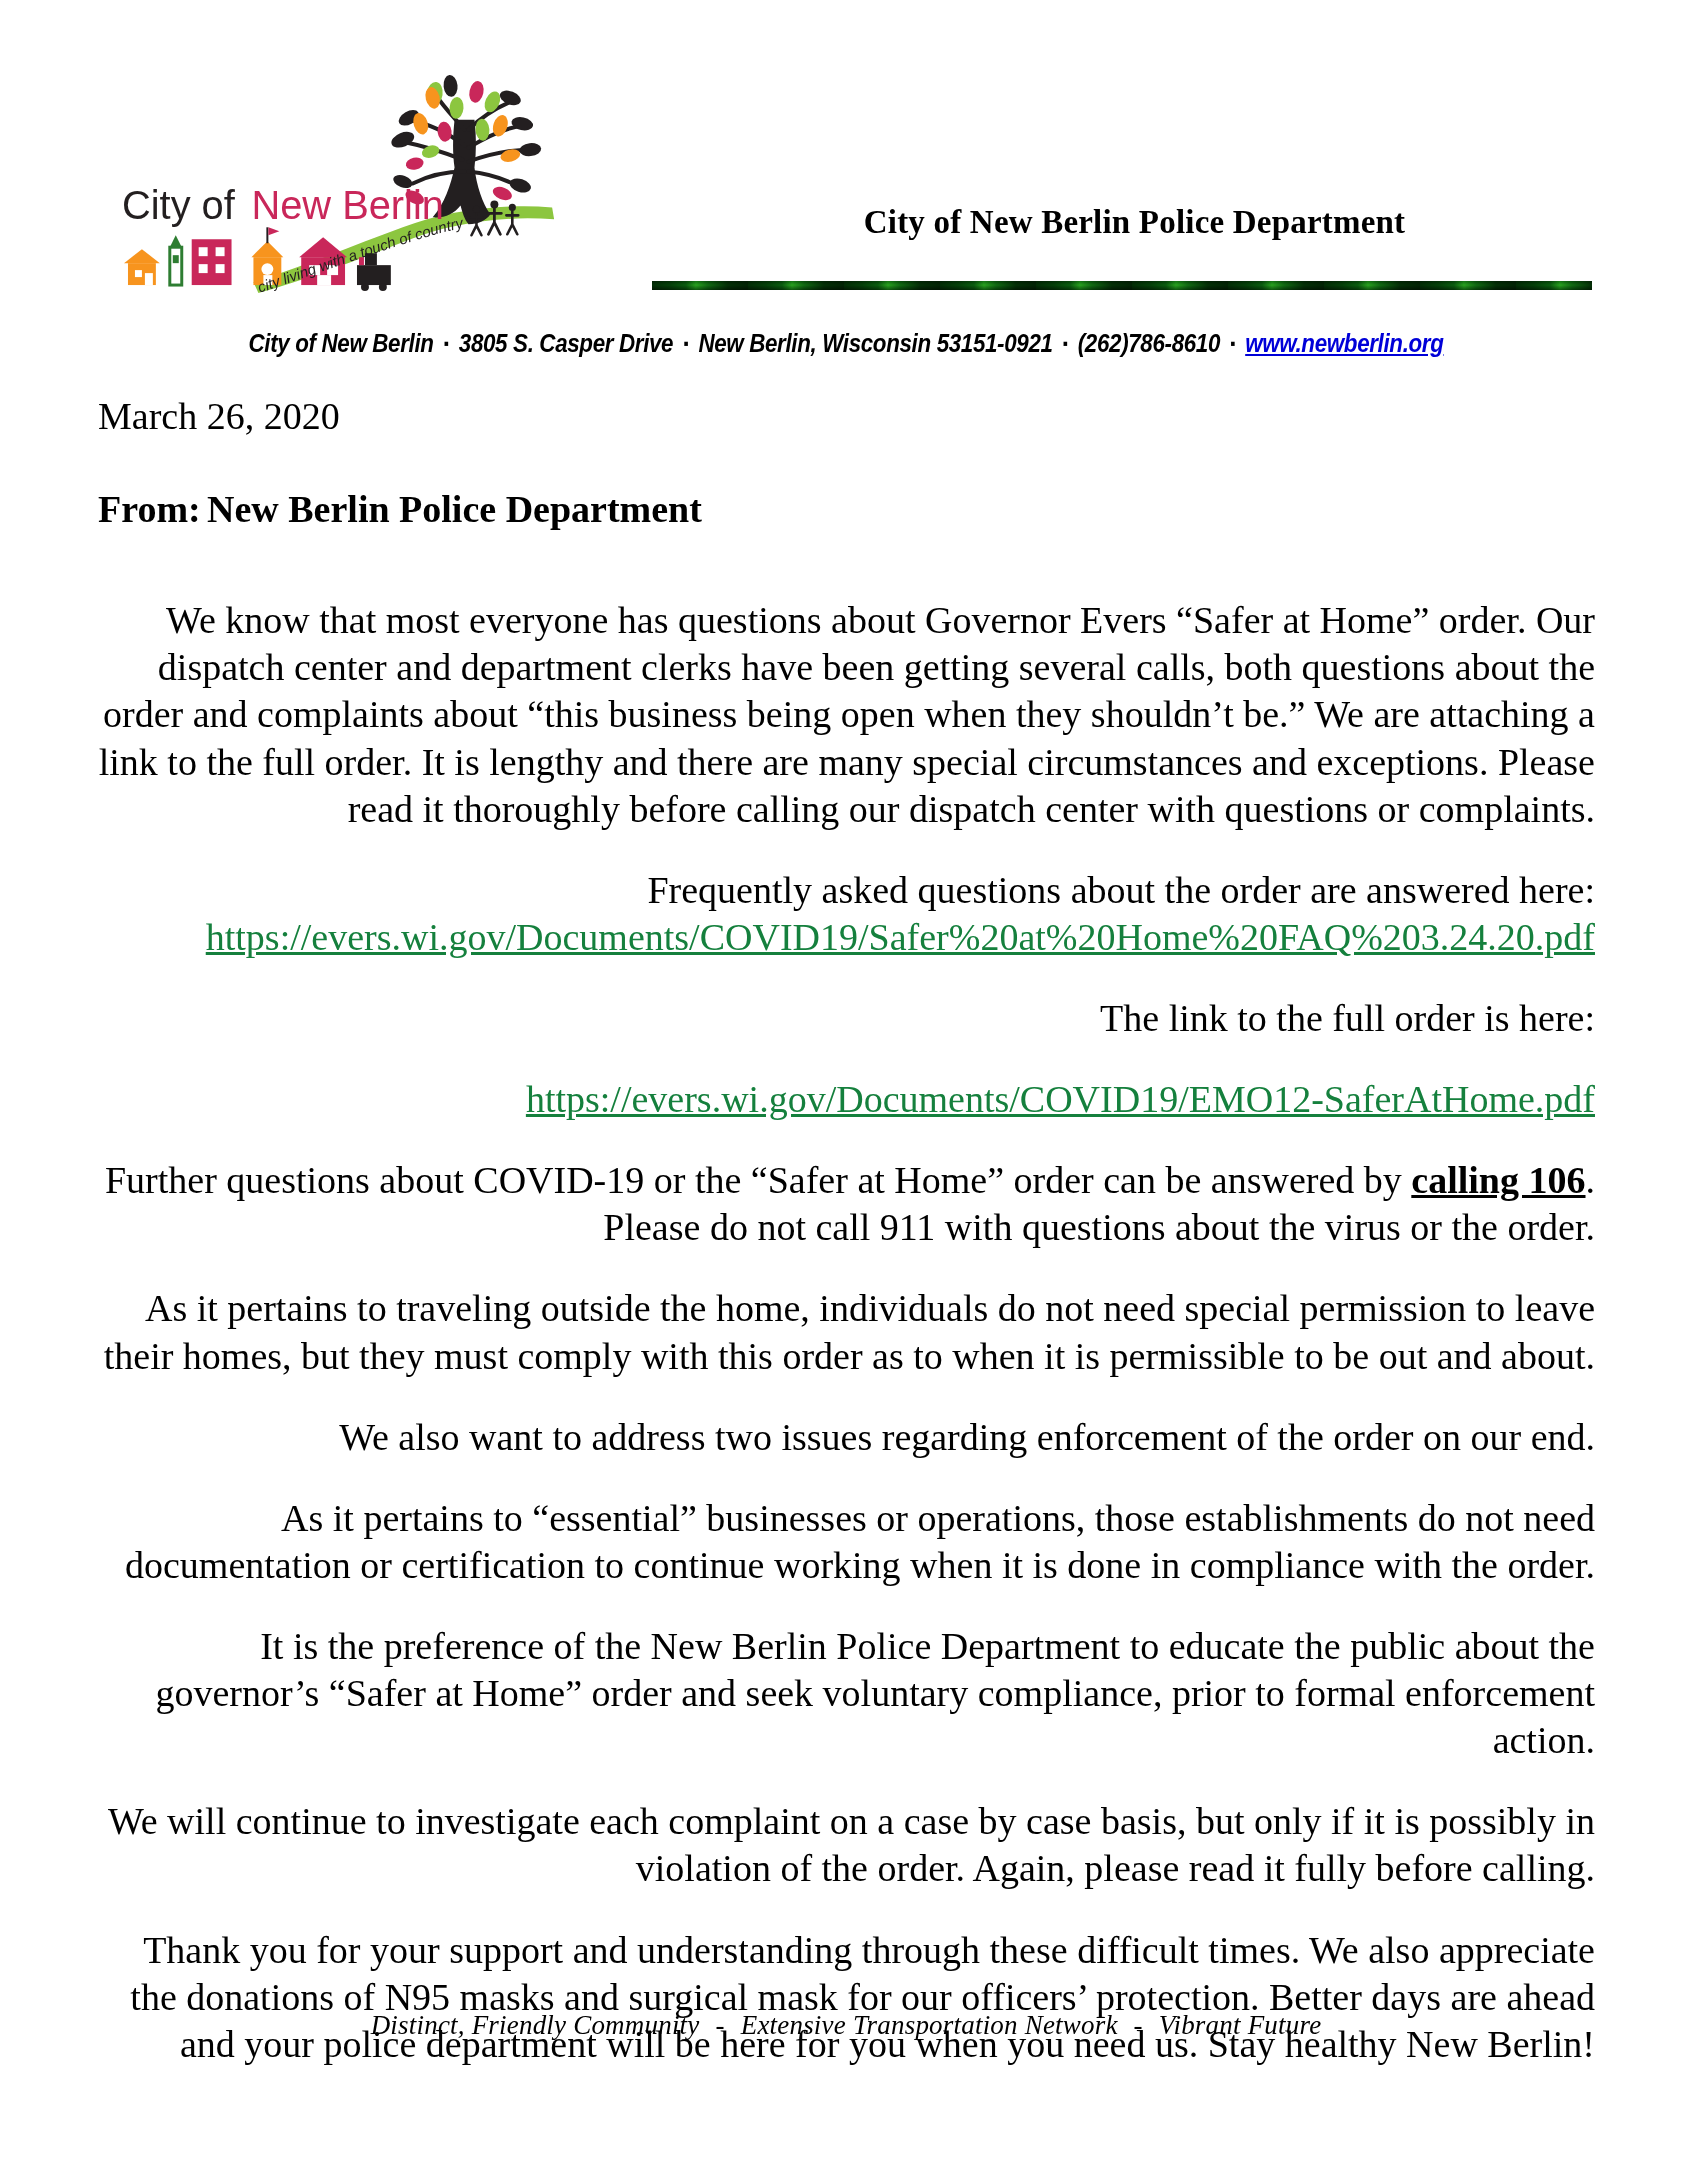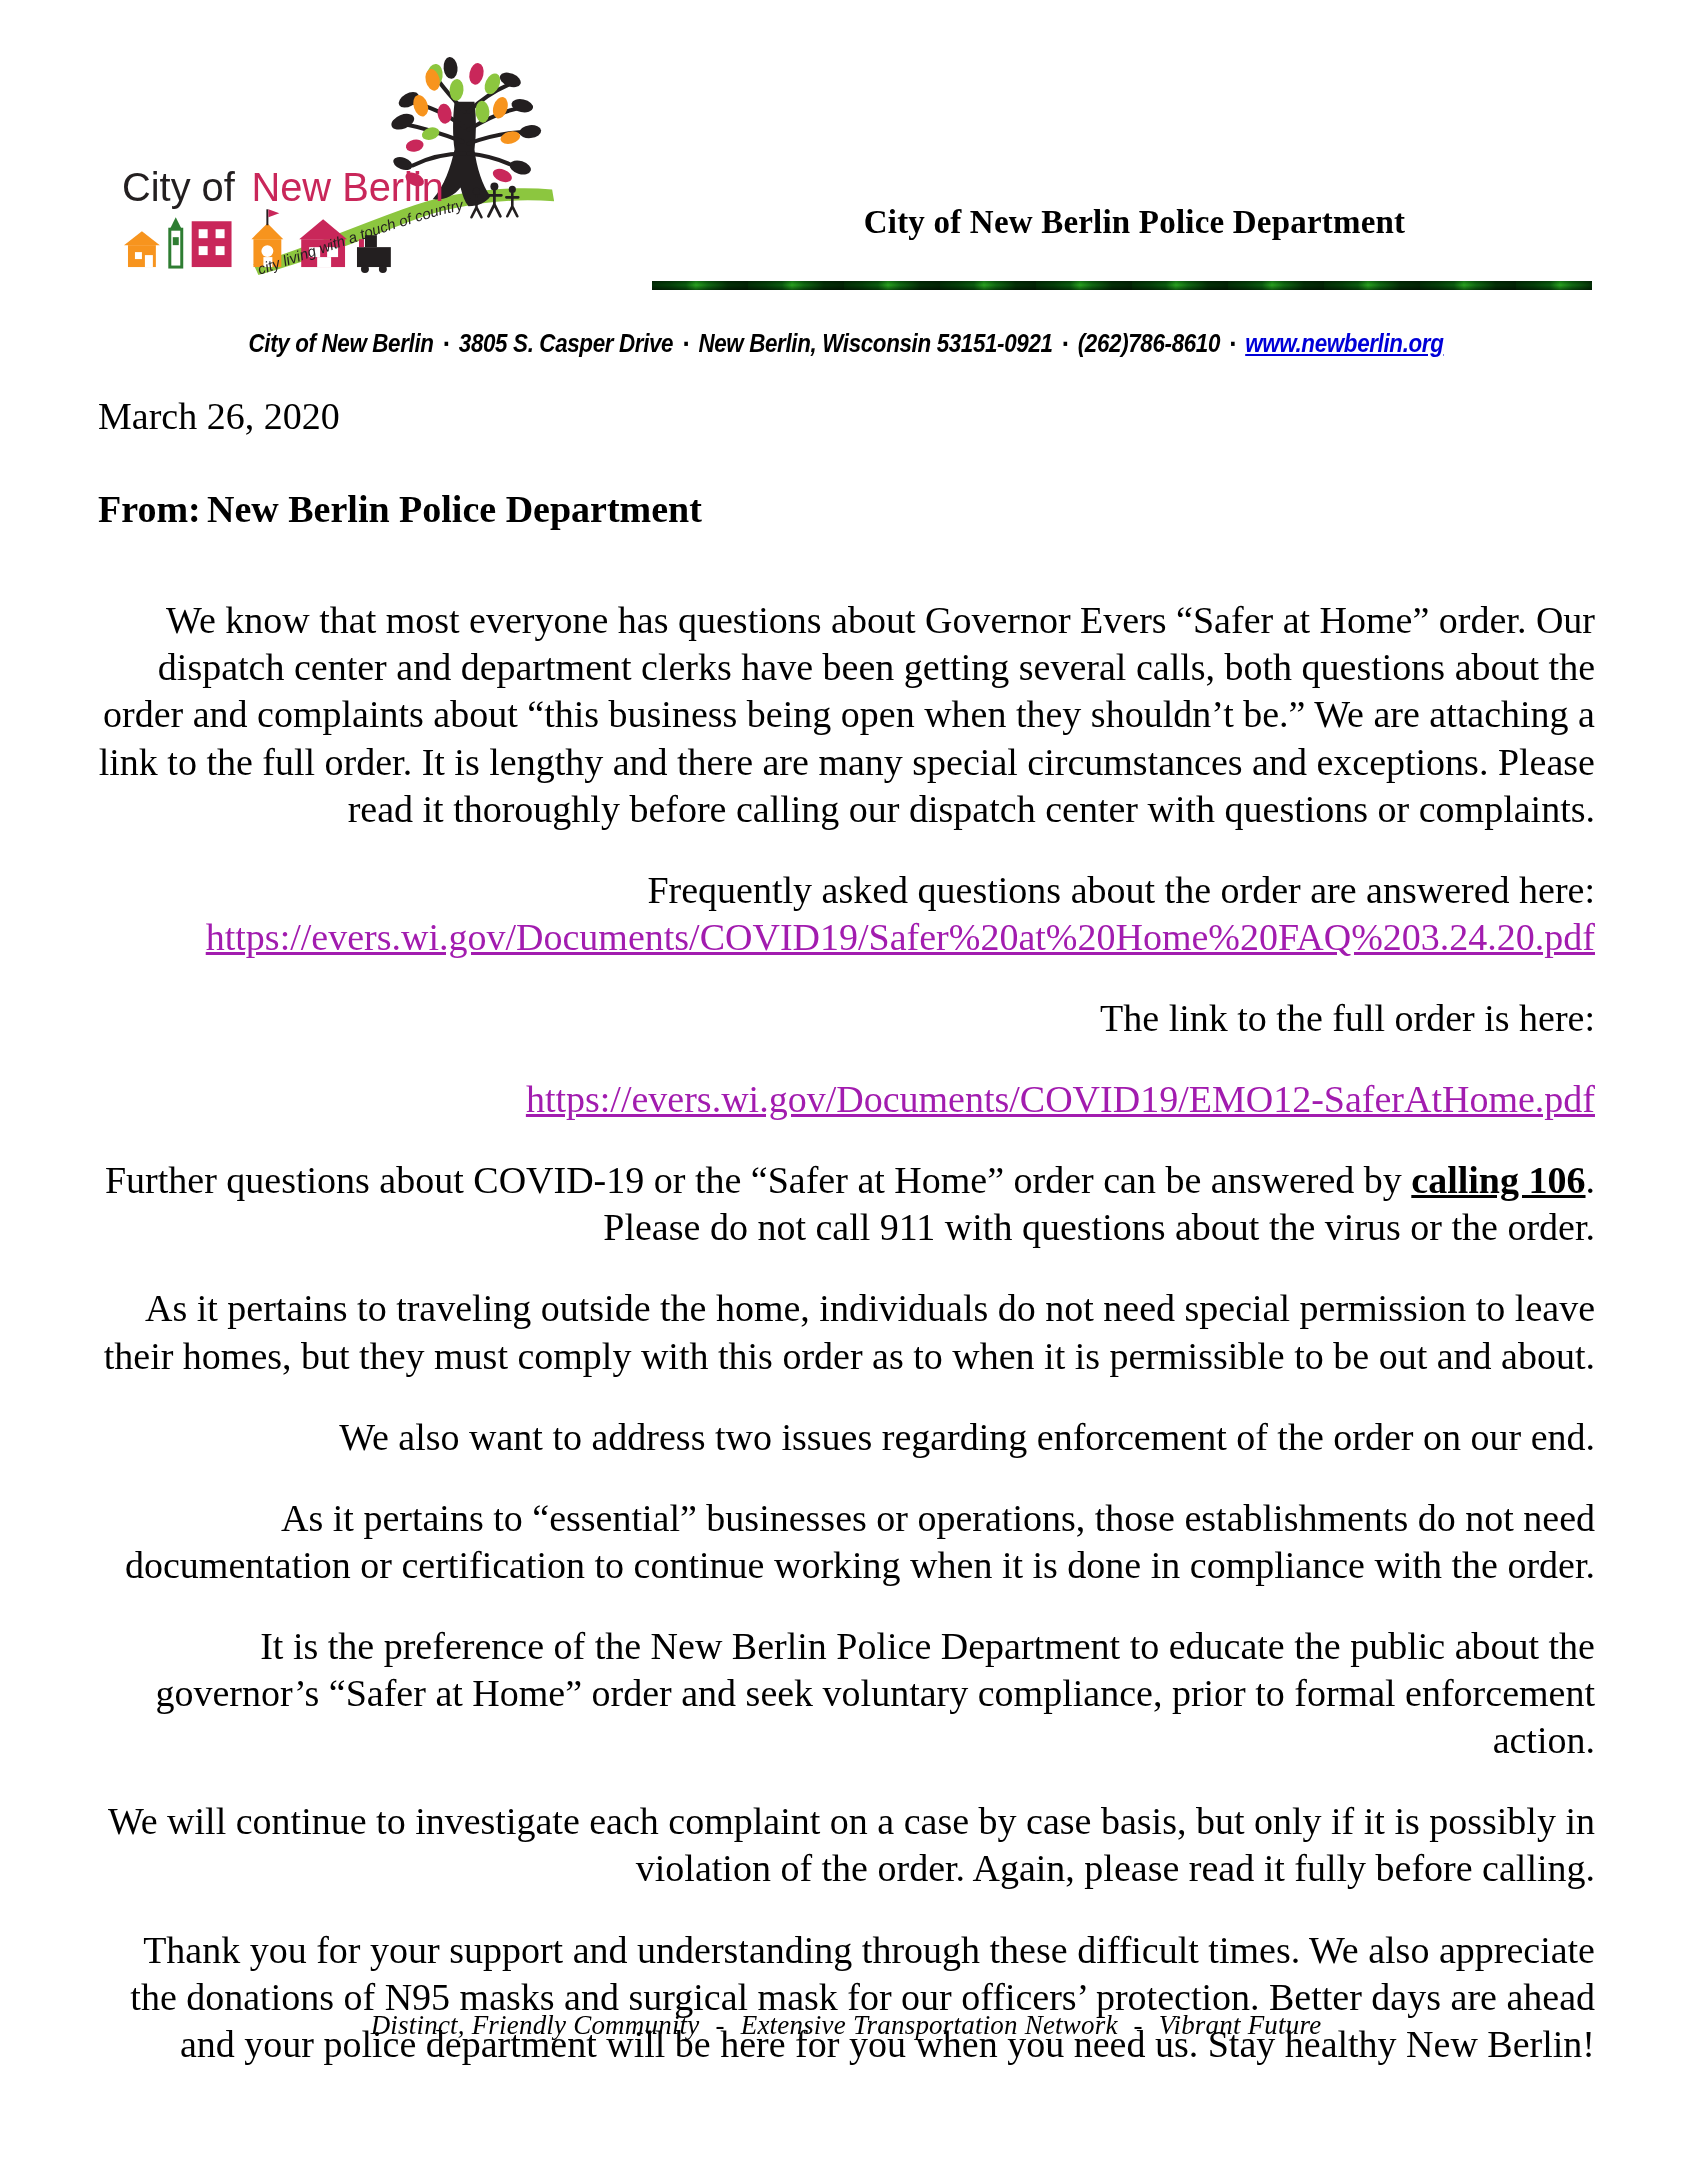--- a/index.html
+++ b/index.html
@@ -23,21 +23,21 @@
 
   
   .letterhead {
     position: relative;
     height: 308px;
   }
 
   .logo-block {
     position: absolute;
     left: 104px;
-    top: 50px;
+    top: 68px;
     width: 498px;
     height: 229px;
   }
 
   .logo-svg { display: block; width: 498px; height: 229px; }
 
   .dept-title {
     position: absolute;
     left: 637px;
     top: 204px;
@@ -107,21 +107,21 @@
   .addr-row .lbl { display: inline-block; width: 109px; }
   .addr-row.from .lbl { width: 109px; }
 
   p.para {
     margin: 0 0 34px 0;
     text-align: right;
   }
   p.tight { margin-bottom: 0; }
 
   .link {
-    color: #a21caf;
+    color: #15803d;
     text-decoration: underline;
     word-break: break-all;
   }
 
   .bold-underline { font-weight: bold; text-decoration: underline; }
 
   .spacer-sm { height: 18px; }
 
   
   .footer-tagline {

